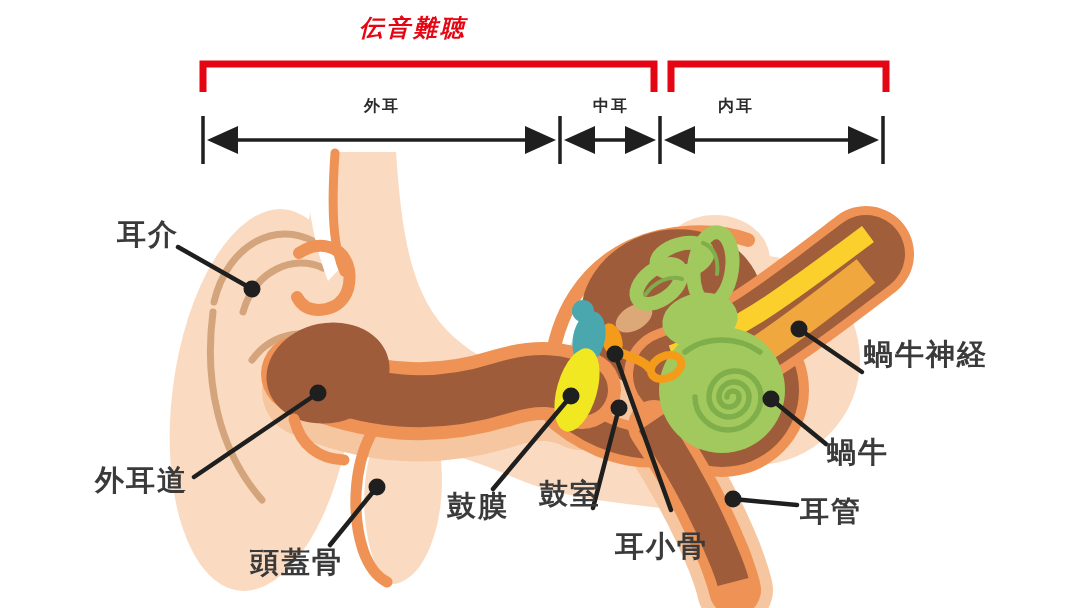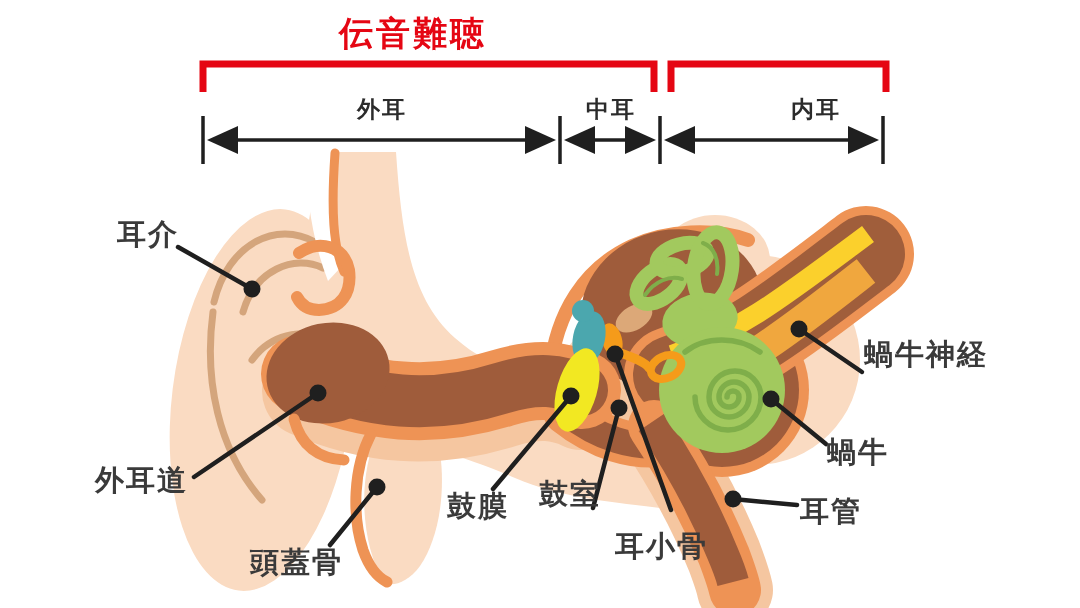--- a/index.html
+++ b/index.html
@@ -1,30 +1,30 @@
 <!DOCTYPE html>
 <html><head>
 <meta charset="utf-8">
 <style>
   html,body{margin:0;padding:0;background:#ffffff;}
   #stage{position:relative;width:1080px;height:608px;background:#ffffff;overflow:hidden;
          font-family:"Liberation Sans","DejaVu Sans",sans-serif;}
   #art{position:absolute;left:0;top:0;}
   .lbl{position:absolute;color:#3a3a3a;font-weight:700;font-size:29px;letter-spacing:2px;
        white-space:nowrap;line-height:1;}
-  .title{position:absolute;color:#e50613;font-weight:700;font-size:34px;letter-spacing:3px;
-         transform:translateX(-50%);white-space:nowrap;line-height:1;}
-  .region{position:absolute;color:#2b2b2b;font-weight:700;font-size:23px;letter-spacing:2px;
+  .title{position:absolute;color:#e50613;font-weight:700;font-size:24px;letter-spacing:3px;
+         transform:translateX(-50%);white-space:nowrap;line-height:1;font-style:italic;}
+  .region{position:absolute;color:#2b2b2b;font-weight:700;font-size:16px;letter-spacing:2px;
           transform:translateX(-50%);white-space:nowrap;line-height:1;}
   
   .t-conductive{left:413px;top:16px;}
   .t-sensorineural{left:783px;top:16px;}
   .r-outer{left:382px;top:98px;}
   .r-middle{left:611px;top:98px;text-align:right;}
-  .r-inner{left:816px;top:98px;}
+  .r-inner{left:736px;top:98px;}
   .l-auricle{left:117px;top:220px;}
   .l-canal{left:95px;top:466px;}
   .l-skull{left:250px;top:548px;}
   .l-eardrum{left:447px;top:492px;}
   .l-tympanic{left:539px;top:480px;}
   .l-ossicles{left:615px;top:504px;margin-top:28px;}
   .l-nerve{left:864px;top:340px;}
   .l-cochlea{left:827px;top:430px;margin-top:8px;}
   .l-tube{left:800px;top:491px;margin-top:6px;}
 </style>

